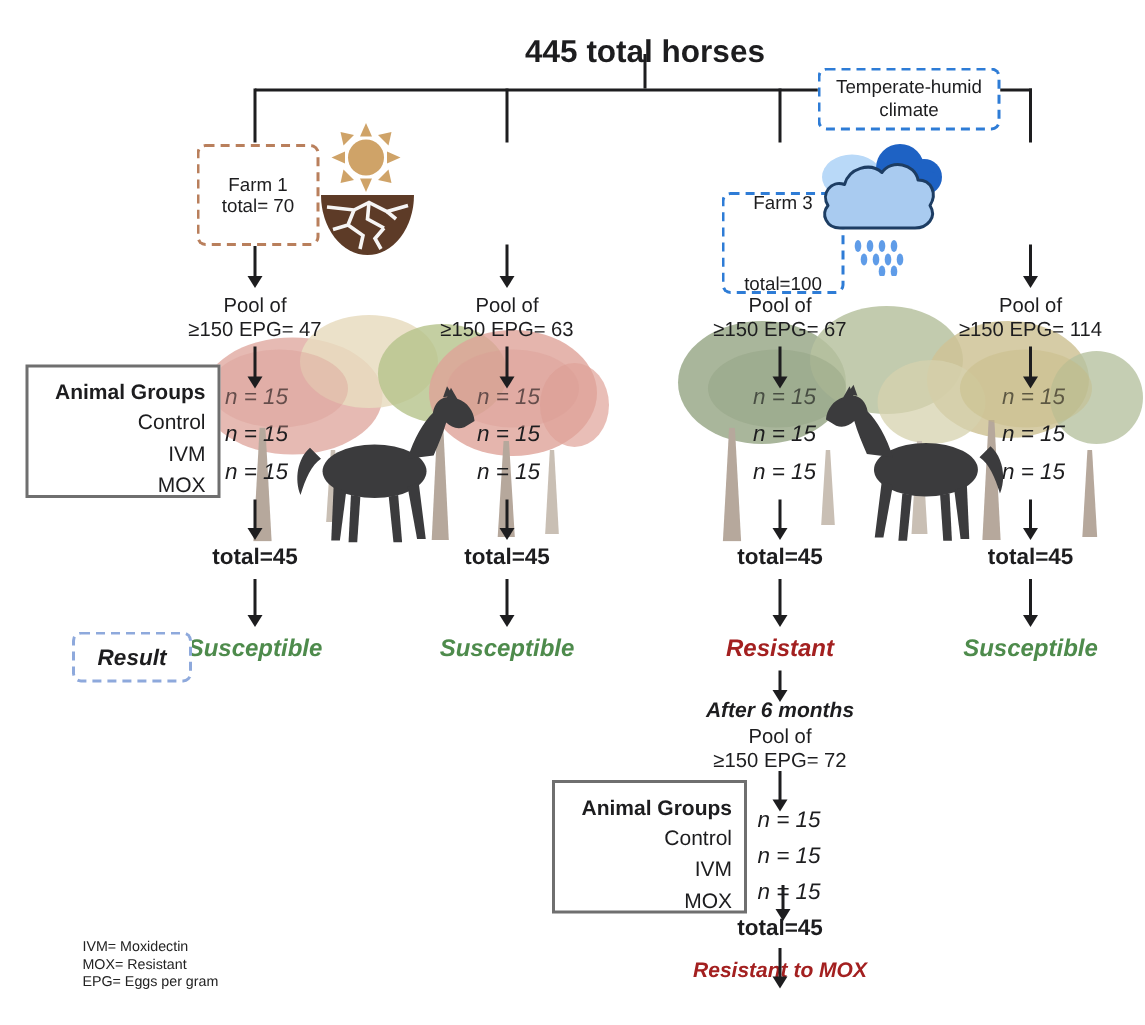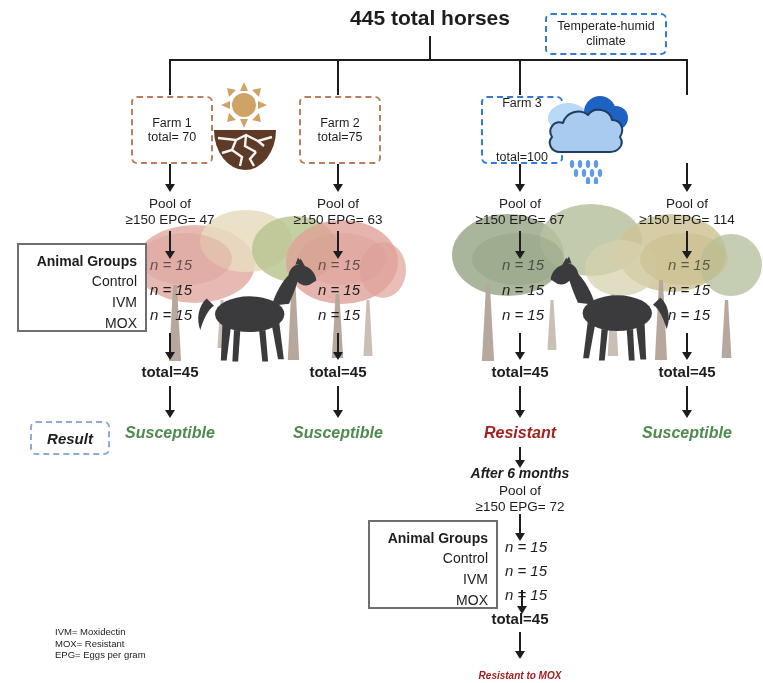--- a/index.html
+++ b/index.html
@@ -10,21 +10,21 @@
   }
   html,body{margin:0;padding:0;}
   body{font-family:"Liberation Sans","DejaVu Sans",sans-serif;background:#fff;}
   #canvas{position:relative;width:763px;height:683px;background:#fff;overflow:hidden;}
   .abs{position:absolute;}
   .ctext{position:absolute;transform:translateX(-50%);text-align:center;white-space:nowrap;color:var(--ink);}
   .title{font-size:21px;font-weight:bold;}
   .dashbox{position:absolute;border:2px dashed var(--dry-brown-border);border-radius:6px;
            display:flex;flex-direction:column;align-items:center;justify-content:center;
            font-size:12.5px;color:var(--ink);background:#fff;z-index:10;}
-  .bluebox{border-color:var(--humid-blue-border);}
+  .bluebox{border-color:var(--humid-blue-border);margin-top:32px;}
   .farmline2{}
   .vline{position:absolute;width:2px;background:var(--ink);z-index:9;}
   .hline{position:absolute;height:2px;background:var(--ink);z-index:9;}
   .arrow{position:absolute;width:2px;background:var(--ink);z-index:9;}
   .arrow::after{content:'';position:absolute;bottom:-7px;left:50%;transform:translateX(-50%);
                 width:0;height:0;border-left:5px solid transparent;border-right:5px solid transparent;
                 border-top:8px solid var(--ink);}
   .pool{font-size:13.5px;line-height:16px;z-index:8;}
   .nrow{font-size:15px;font-style:italic;z-index:5;}
   .total45{font-size:15px;font-weight:bold;z-index:8;}
@@ -41,40 +41,36 @@
   .blob-over{position:absolute;border-radius:50%;z-index:6;opacity:.38;pointer-events:none;}
   .trunk{position:absolute;background:#b6a89c;clip-path:polygon(38% 0,62% 0,88% 100%,12% 100%);z-index:2;}
   .horse{position:absolute;z-index:7;}
   svg{display:block;}
 </style>
 </head>
 <body>
 
 <div id="canvas">
 
-  <div class="ctext title" style="left:430px;top:6px;">445 total horses</div>
+  <div class="ctext title" style="left:430px;top:23px;">445 total horses</div>
   <div class="dashbox bluebox" style="left:545px;top:13px;width:118px;height:38px;line-height:15px;">
     <span>Temperate-humid</span>
     <span>climate</span>
   </div>
 
   <div class="vline" style="left:429px;top:36px;height:23px;"></div>
   <div class="hline" style="left:170px;top:59px;width:518px;"></div>
   <div class="vline" style="left:169px;top:59px;height:36px;"></div>
   <div class="vline" style="left:337px;top:59px;height:36px;"></div>
   <div class="vline" style="left:519px;top:59px;height:36px;"></div>
   <div class="vline" style="left:686px;top:59px;height:36px;"></div>
 
   <div class="dashbox" style="left:131px;top:96px;width:78px;height:64px;">
     <span>Farm 1</span>
     <span class="farmline2">total= 70</span>
-  </div>
-  <div class="dashbox" style="left:299px;top:96px;width:78px;height:64px;">
-    <span>Farm 2</span>
-    <span class="farmline2">total=75</span>
   </div>
   <div class="dashbox bluebox" style="left:481px;top:96px;width:78px;height:64px;gap:40px;">
     <span>Farm 3</span>
     <span class="farmline2">total=100</span>
   </div>
 
   <div class="abs" style="left:219px;top:80px;z-index:10;">
     <svg width="50" height="50" viewBox="0 0 50 50">
       <g fill="var(--sun)">
         <circle cx="25" cy="25" r="12"></circle>
@@ -239,21 +235,21 @@
   <div class="arrow" style="left:686px;top:386px;height:25px;"></div>
   <div class="ctext result res-green" style="left:687px;top:424px;">Susceptible</div>
 
   <div class="groupbox" style="left:17px;top:243px;width:130px;height:89px;">
     <div class="gtitle">Animal Groups</div>
     <div class="gitem">Control</div>
     <div class="gitem">IVM</div>
     <div class="gitem">MOX</div>
   </div>
 
-  <div class="dashbox" style="left:30px;top:421px;width:76px;height:30px;border-color:var(--result-box-border);z-index:8;">
+  <div class="dashbox" style="left:48px;top:421px;width:76px;height:30px;border-color:var(--result-box-border);z-index:8;">
     <span style="font-weight:bold;font-style:italic;font-size:15px;">Result</span>
   </div>
 
   <div class="arrow" style="left:519px;top:447px;height:14px;"></div>
   <div class="ctext after6" style="left:520px;top:465px;">After 6 months</div>
   <div class="ctext pool" style="left:520px;top:483px;">
     <div>Pool of</div>
     <div>≥150 EPG= 72</div>
   </div>
   <div class="arrow" style="left:519px;top:514px;height:20px;"></div>
@@ -263,21 +259,21 @@
     <div class="gitem">Control</div>
     <div class="gitem">IVM</div>
     <div class="gitem">MOX</div>
   </div>
   <div class="ctext nrow" style="left:526px;top:538px;">n = 15</div>
   <div class="ctext nrow" style="left:526px;top:562px;">n = 15</div>
   <div class="ctext nrow" style="left:526px;top:586px;">n = 15</div>
   <div class="arrow" style="left:521px;top:590px;height:17px;"></div>
   <div class="ctext total45" style="left:520px;top:610px;">total=45</div>
   <div class="arrow" style="left:519px;top:632px;height:20px;"></div>
-  <div class="ctext result res-red" style="left:520px;top:638px;font-size:10px;margin-top:32px;">Resistant to MOX</div>
+  <div class="ctext result res-red" style="left:520px;top:638px;font-size:14px;">Resistant to MOX</div>
 
   <div class="legend" style="left:55px;top:626px;">
     <div>IVM= Moxidectin</div>
     <div>MOX= Resistant</div>
     <div>EPG= Eggs per gram</div>
   </div>
 
 </div>
 
 </body></html>

